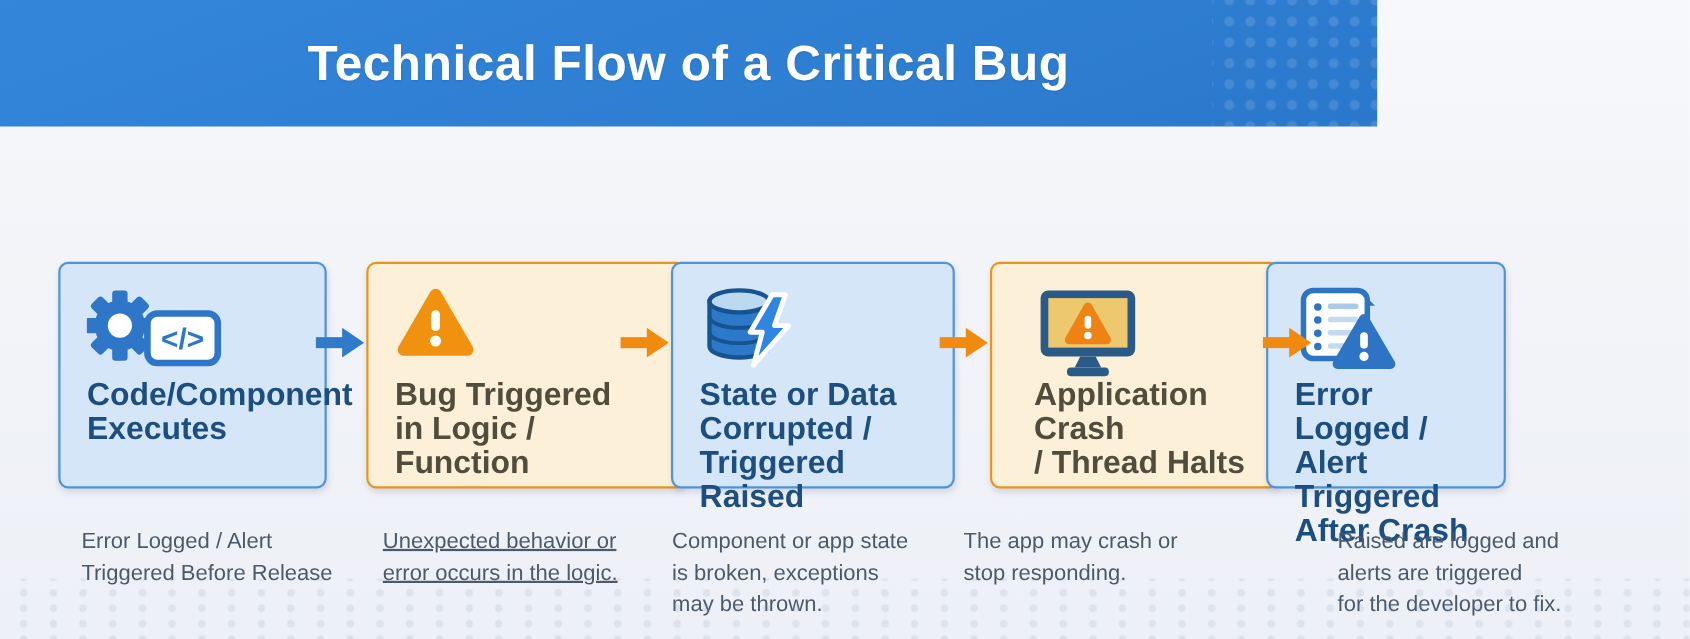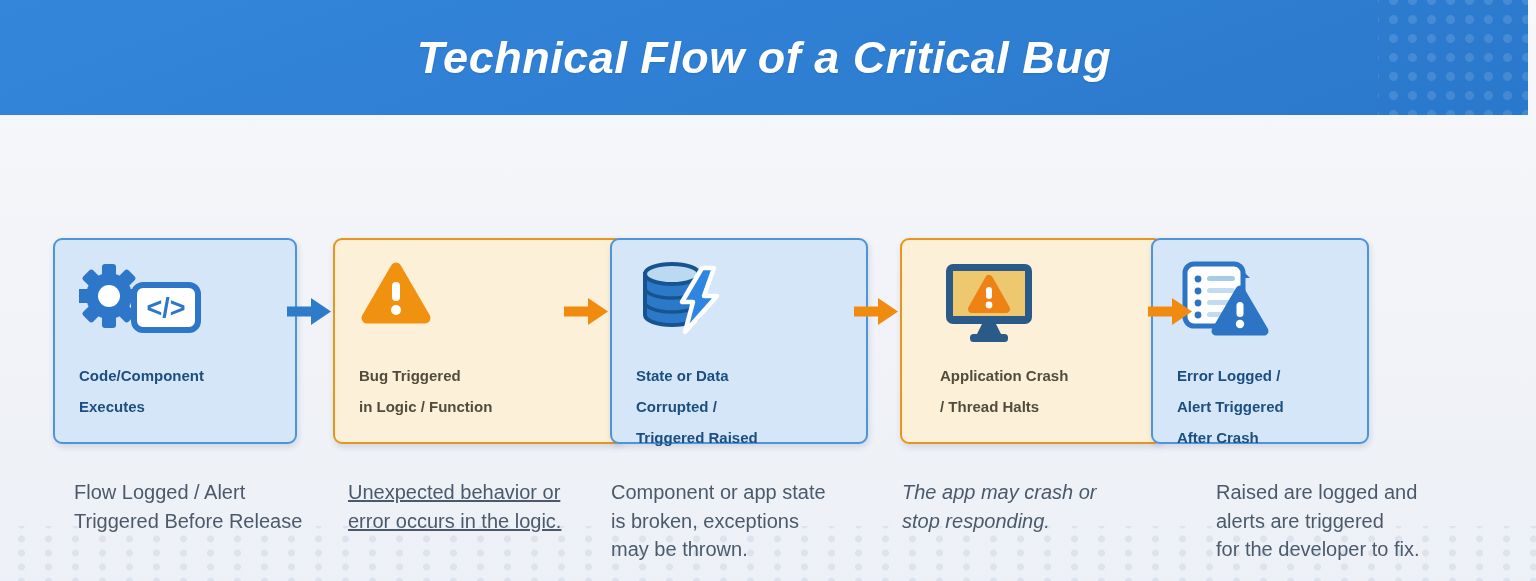--- a/index.html
+++ b/index.html
@@ -3,23 +3,23 @@
 <meta charset="utf-8">
 <style>
   html,body{margin:0;padding:0;}
   body{
     width:1536px;height:581px;position:relative;overflow:hidden;
     font-family:"Liberation Sans", sans-serif;
     background:linear-gradient(180deg,#f7f8fb 0%,#f1f3f8 55%,#edf0f6 100%);
   }
   
   .header{
-    position:absolute;left:0;top:0;width:1528px;height:115px;
+    position:absolute;left:0;top:0;width:1252px;height:115px;
     background:linear-gradient(160deg,#3386da 0%,#2e7ed2 60%,#2a78cc 100%);
-    display:flex;align-items:center;justify-content:center;font-style:italic;
+    display:flex;align-items:center;justify-content:center;
   }
   .header-dots{
     position:absolute;right:0;top:0;width:150px;height:115px;
     background-image:radial-gradient(circle,rgba(255,255,255,0.12) 4px,transparent 5px);
     background-size:19px 19px;background-position:6px 10px;
     pointer-events:none;
   }
   .header-title{
     color:#ffffff;font-size:45px;font-weight:700;letter-spacing:0.5px;
     text-shadow:0 1px 2px rgba(0,0,0,0.12);
@@ -34,21 +34,21 @@
   
   .step{
     position:absolute;top:238px;height:206px;box-sizing:border-box;
     border-radius:9px;padding:20px 24px;
     box-shadow:1px 3px 6px rgba(50,70,110,0.16);
   }
   .step.blue{background:#d4e6f8;border:2px solid #4e94d6;}
   .step.orange{background:#fcf1d8;border:2px solid #e8951c;}
   .icon-wrap{height:84px;display:flex;align-items:flex-start;}
   .step-title{
-    font-size:15px;font-weight:700;line-height:31px;white-space:pre-line;margin-top:16px;
+    font-size:29px;font-weight:700;line-height:31px;white-space:pre-line;margin-top:0;
   }
   .step.blue .step-title{color:#1c4e7f;}
   .step.orange .step-title{color:#524c3c;}
   .s1{left:53px;width:244px;}
   .s2{left:333px;width:291px;}
   .s3{left:610px;width:258px;}
   .s4{left:900px;width:263px;padding-left:38px;}
   .s5{left:1151px;width:218px;}
   
   .arrow{position:absolute;top:296px;width:44px;height:31px;}
@@ -57,21 +57,21 @@
   .a3{left:854px;}
   .a4{left:1148px;}
   
   .desc{
     position:absolute;top:478px;font-size:20px;line-height:28.5px;
     color:#4b5a6a;white-space:pre-line;
   }
   .d1{left:74px;}
   .d2{left:348px;text-decoration:underline;}
   .d3{left:611px;}
-  .d4{left:902px;font-style:italic;}
+  .d4{left:876px;}
   .d5{left:1216px;}
 </style>
 </head>
 <body>
 
 <div class="header">
   <div class="header-dots"></div>
   <div class="header-title">Technical Flow of a Critical Bug</div>
 </div>
 
@@ -192,21 +192,21 @@
 </svg>
 <svg class="arrow a3" viewBox="0 0 44 31">
   <rect x="0" y="10.5" width="25" height="10" fill="#f08b10"></rect>
   <polygon points="24,2 44,15.5 24,29" fill="#f08b10"></polygon>
 </svg>
 <svg class="arrow a4" viewBox="0 0 44 31">
   <rect x="0" y="10.5" width="25" height="10" fill="#f08b10"></rect>
   <polygon points="24,2 44,15.5 24,29" fill="#f08b10"></polygon>
 </svg>
 
-<div class="desc d1">Flow Logged / Alert
+<div class="desc d1">Error Logged / Alert
 Triggered Before Release</div>
 <div class="desc d2">Unexpected behavior or
 error occurs in the logic.</div>
 <div class="desc d3">Component or app state
 is broken, exceptions
 may be thrown.</div>
 <div class="desc d4">The app may crash or
 stop responding.</div>
 <div class="desc d5">Raised are logged and
 alerts are triggered

